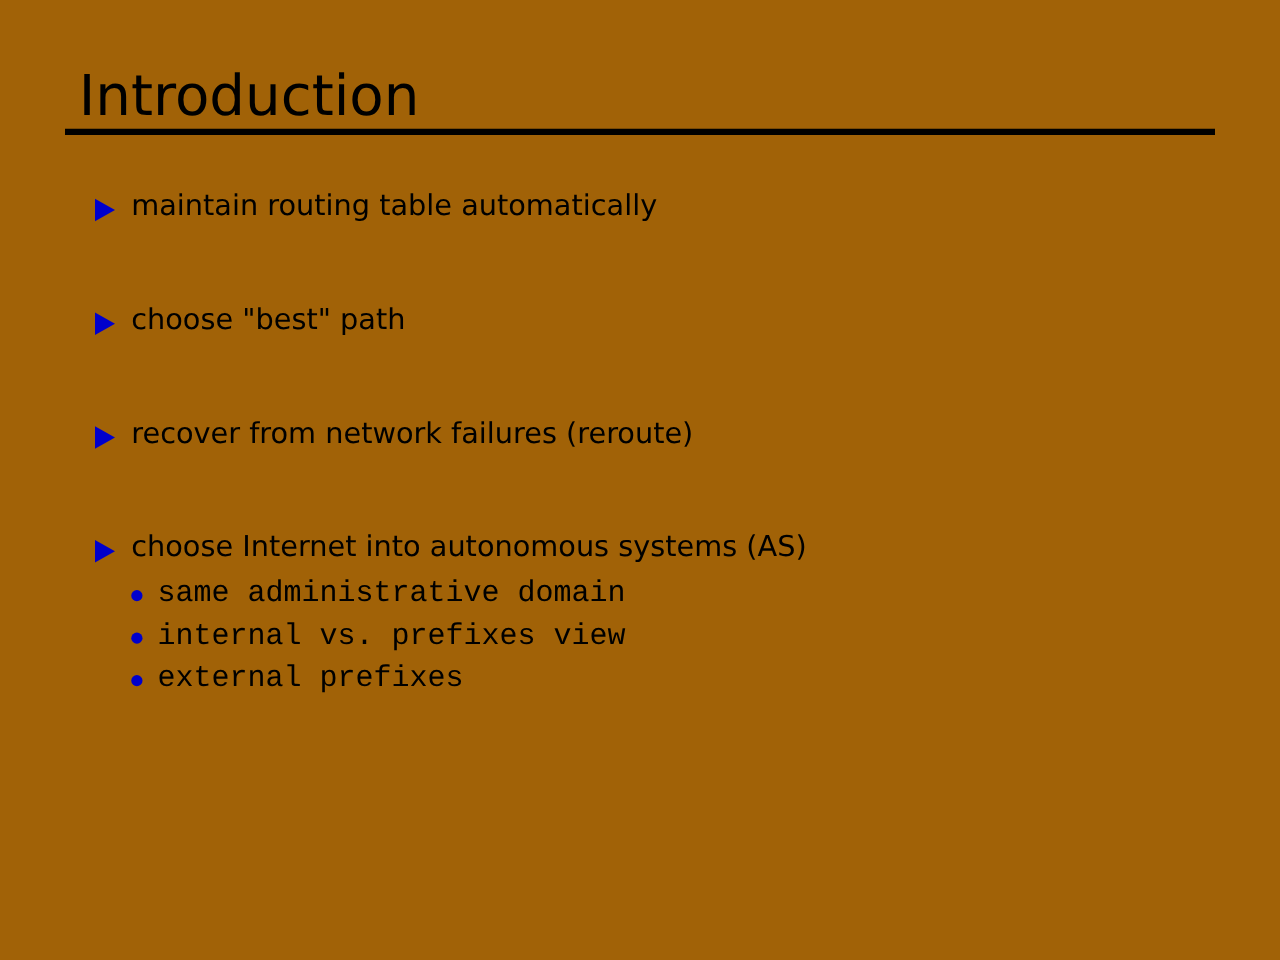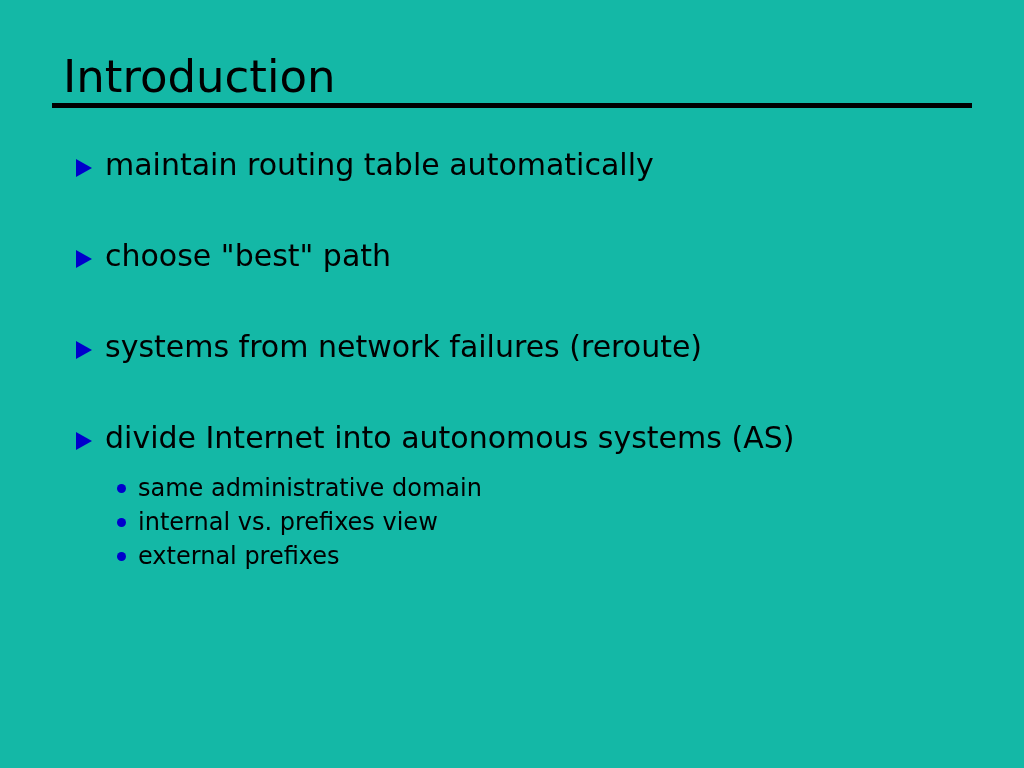--- a/index.html
+++ b/index.html
@@ -12,21 +12,21 @@
     height: 768px;
     background: #ffffff;
     font-family: "DejaVu Sans", "Liberation Sans", sans-serif;
     color: #000000;
     overflow: hidden;
   }
   .slide {
     position: relative;
     width: 1024px;
     height: 768px;
-    background: #14b8a6;
+    background: #a16207;
   }
 
   
   .slide-title {
     position: absolute;
     left: 63px;
     top: 51px;
     font-size: 45px;
     line-height: 52px;
     font-weight: 400;
@@ -47,21 +47,21 @@
   .body {
     position: absolute;
     left: 0;
     top: 147px;
     width: 1024px;
   }
   .bullet-l1 {
     position: relative;
     height: 91px;
     padding-left: 105px;
-    font-size: 30px;
+    font-size: 23px;
     line-height: 36px;
     color: #000000;
     white-space: nowrap;
   }
   .bullet-l1 .tri {
     position: absolute;
     left: 76px;
     top: 12px;
     width: 0;
     height: 0;
@@ -73,25 +73,26 @@
     display: inline-block;
     vertical-align: top;
   }
 
   
   .bullet-l1.has-sub {
     height: auto;
   }
 
   .sublist {
-    margin: 12px;
+    margin: 0;
     padding: 0;
     list-style: none;
     position: relative;
     top: 5px;
+    font-family: Liberation Mono, monospace;
   }
   .bullet-l2 {
     position: relative;
     height: 34px;
     padding-left: 126px;
     font-size: 24px;
     line-height: 30px;
     color: #000000;
     white-space: nowrap;
   }
@@ -125,27 +126,27 @@
       <span class="txt">maintain routing table automatically</span>
     </div>
 
     <div class="bullet-l1">
       <span class="tri"></span>
       <span class="txt">choose "best" path</span>
     </div>
 
     <div class="bullet-l1">
       <span class="tri"></span>
-      <span class="txt">systems from network failures (reroute)</span>
+      <span class="txt">recover from network failures (reroute)</span>
     </div>
 
 
     <div class="bullet-l1 has-sub">
       <span class="tri"></span>
-      <span class="txt">divide Internet into autonomous systems (AS)</span>
+      <span class="txt">choose Internet into autonomous systems (AS)</span>
     </div>
 
     <ul class="sublist">
       <li class="bullet-l2">
         <span class="dot"></span>
         <span class="txt">same administrative domain</span>
       </li>
       <li class="bullet-l2">
         <span class="dot"></span>
         <span class="txt">internal vs. prefixes view</span>

